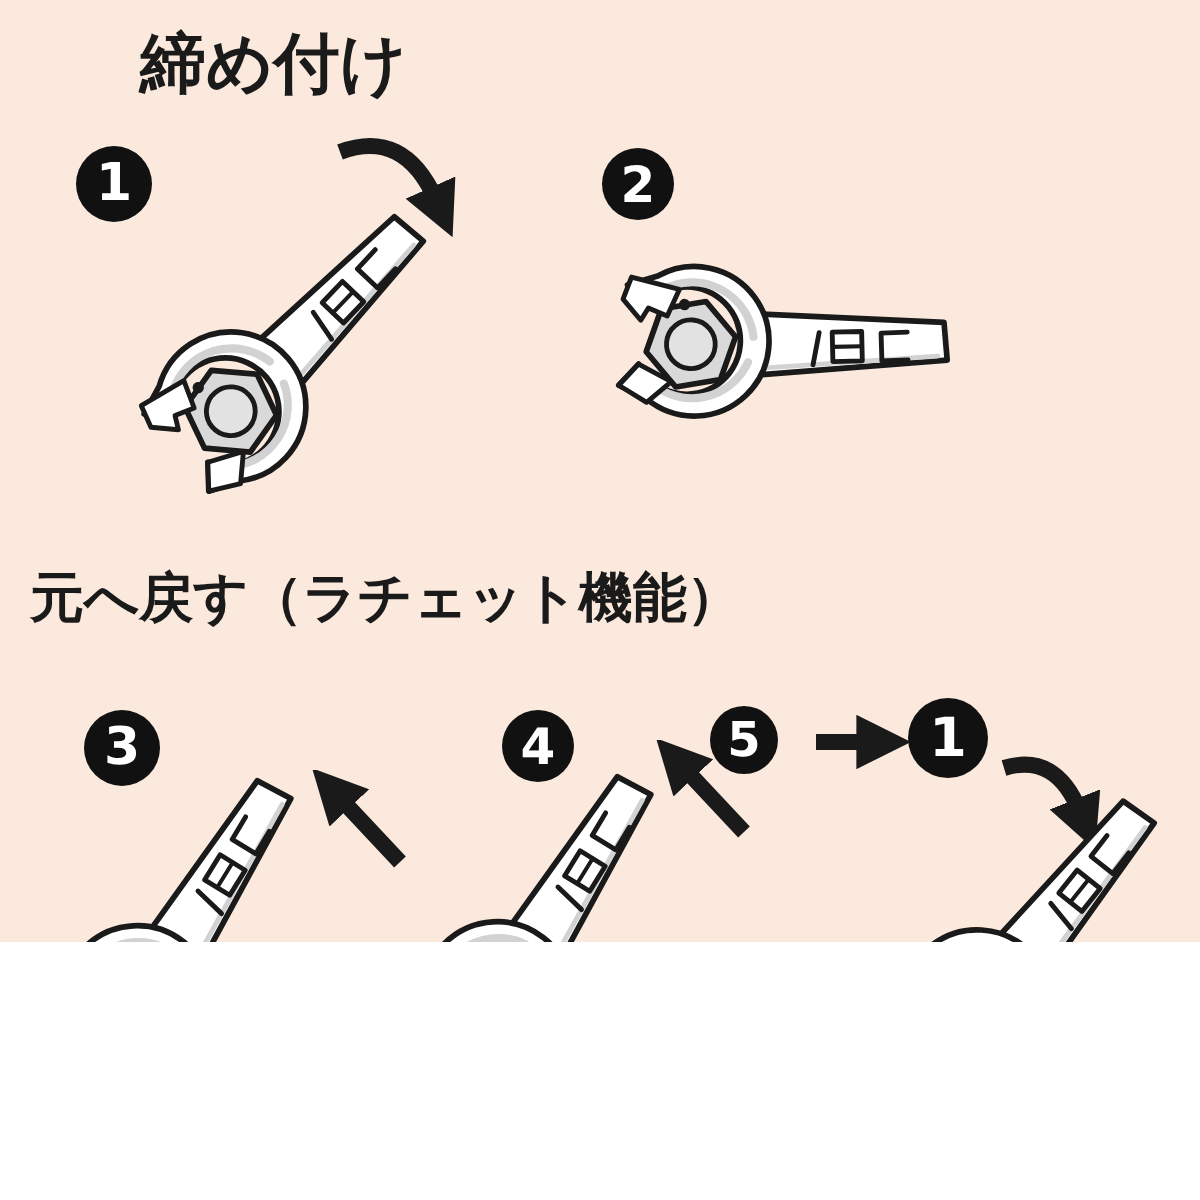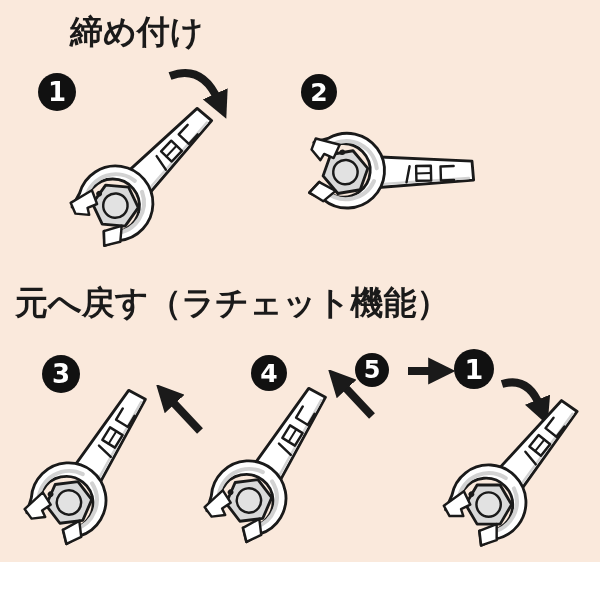--- a/index.html
+++ b/index.html
@@ -1,27 +1,27 @@
 <!DOCTYPE html>
 <html><head>
 <meta charset="utf-8">
 <style>
   html,body{margin:0;padding:0;}
   .canvas{
-    position:relative; width:600px; height:562px; overflow:hidden;
+    position:relative; width:600px; height:471px; overflow:hidden;
     background:#fae9dc;
     font-family:"Liberation Sans","DejaVu Sans",sans-serif;
     color:#1a1a1a;
   }
   .title{
     position:absolute; font-weight:600; white-space:nowrap;
     letter-spacing:0px; line-height:1.1;
   }
   .t1{ left:70px; top:14px; font-size:33px; }
-  .t2{ left:15px; top:285px; font-size:33px; }
+  .t2{ left:15px; top:285px; font-size:27px; }
   .caption{
     position:absolute; left:115px; top:541px;
     font-size:29px; font-weight:600; white-space:nowrap;
   }
   .badge{
     position:absolute; background:#111; color:#fff; border-radius:50%;
     display:flex; align-items:center; justify-content:center;
     font-weight:bold; font-family:"DejaVu Sans",sans-serif;
   }
   .b38{ width:38px; height:38px; font-size:26px; }

